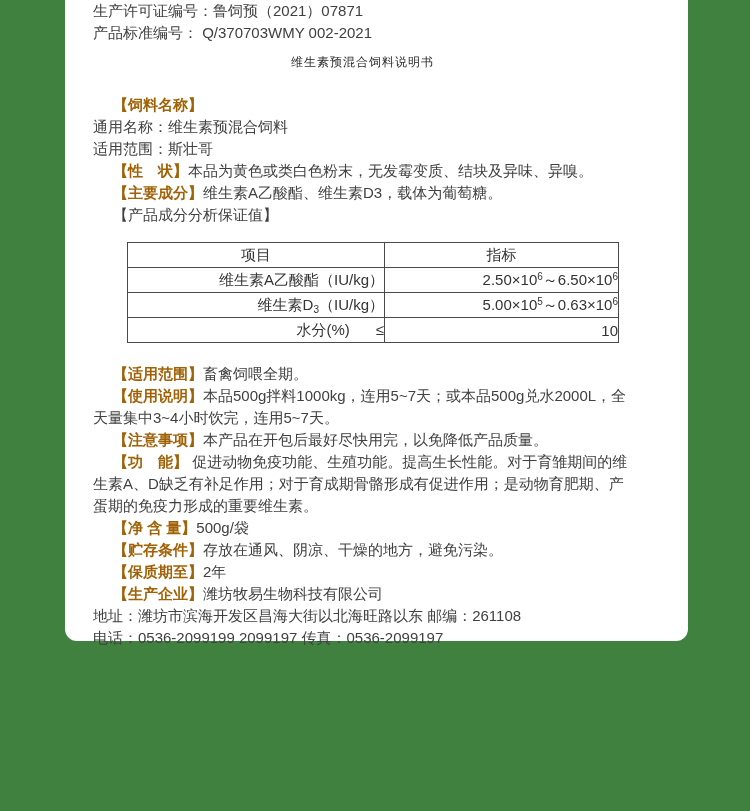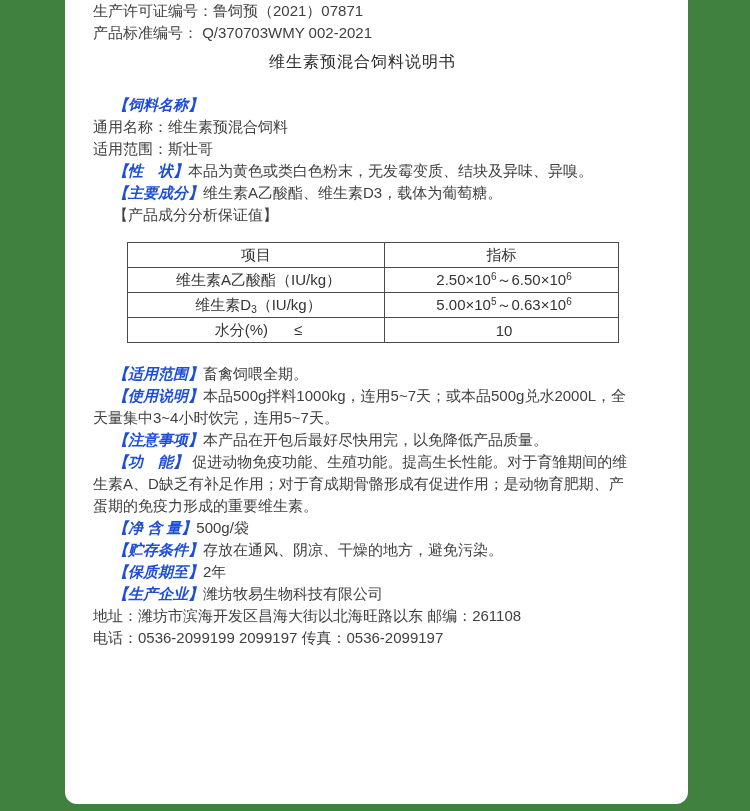--- a/index.html
+++ b/index.html
@@ -8,53 +8,52 @@
     width: 750px;
     height: 811px;
     background: #418140;
     font-family: "Liberation Sans", "DejaVu Sans", sans-serif;
   }
   .panel {
     position: absolute;
     left: 65px;
     top: 0;
     width: 623px;
-    height: 804px;
+    height: 641px;
     background: #ffffff;
     border-radius: 0 0 12px 12px;
   }
   .content {
     padding: 0 56px 0 28px;
     color: #404040;
     font-size: 15px;
   }
   .line {
     margin: 0;
     line-height: 22px;
     font-weight: normal;
   }
   .doc-title {
     margin: 6px 0 0 0;
     line-height: 24px;
-    font-size: 16px;
+    font-size: 12px;
     font-weight: normal;
     color: #2b2b2b;
     text-align: center;
     letter-spacing: 1px;
   }
   .gap-top {
     margin-top: 20px;
   }
   .indent {
     text-indent: 20px;
   }
   .green {
-    color: #1d4ed8;
+    color: #a16207;
     font-weight: bold;
-    font-style: italic;
   }
   .spec-table {
     margin: 16px 0 0 34px;
     border-collapse: collapse;
     table-layout: fixed;
     width: 492px;
     color: #333333;
     font-size: 15px;
   }
   .spec-table th, .spec-table td {
@@ -63,21 +62,21 @@
     vertical-align: middle;
     overflow: hidden;
     white-space: nowrap;
   }
   .spec-table th {
     font-weight: normal;
     text-align: center;
     padding: 0;
   }
   .spec-table td {
-    text-align: center;
+    text-align: right;
     padding: 0 0 0 5px;
   }
   .sup {
     font-size: 10px;
     vertical-align: 5px;
   }
   .sub {
     font-size: 10px;
     vertical-align: -3px;
   }

